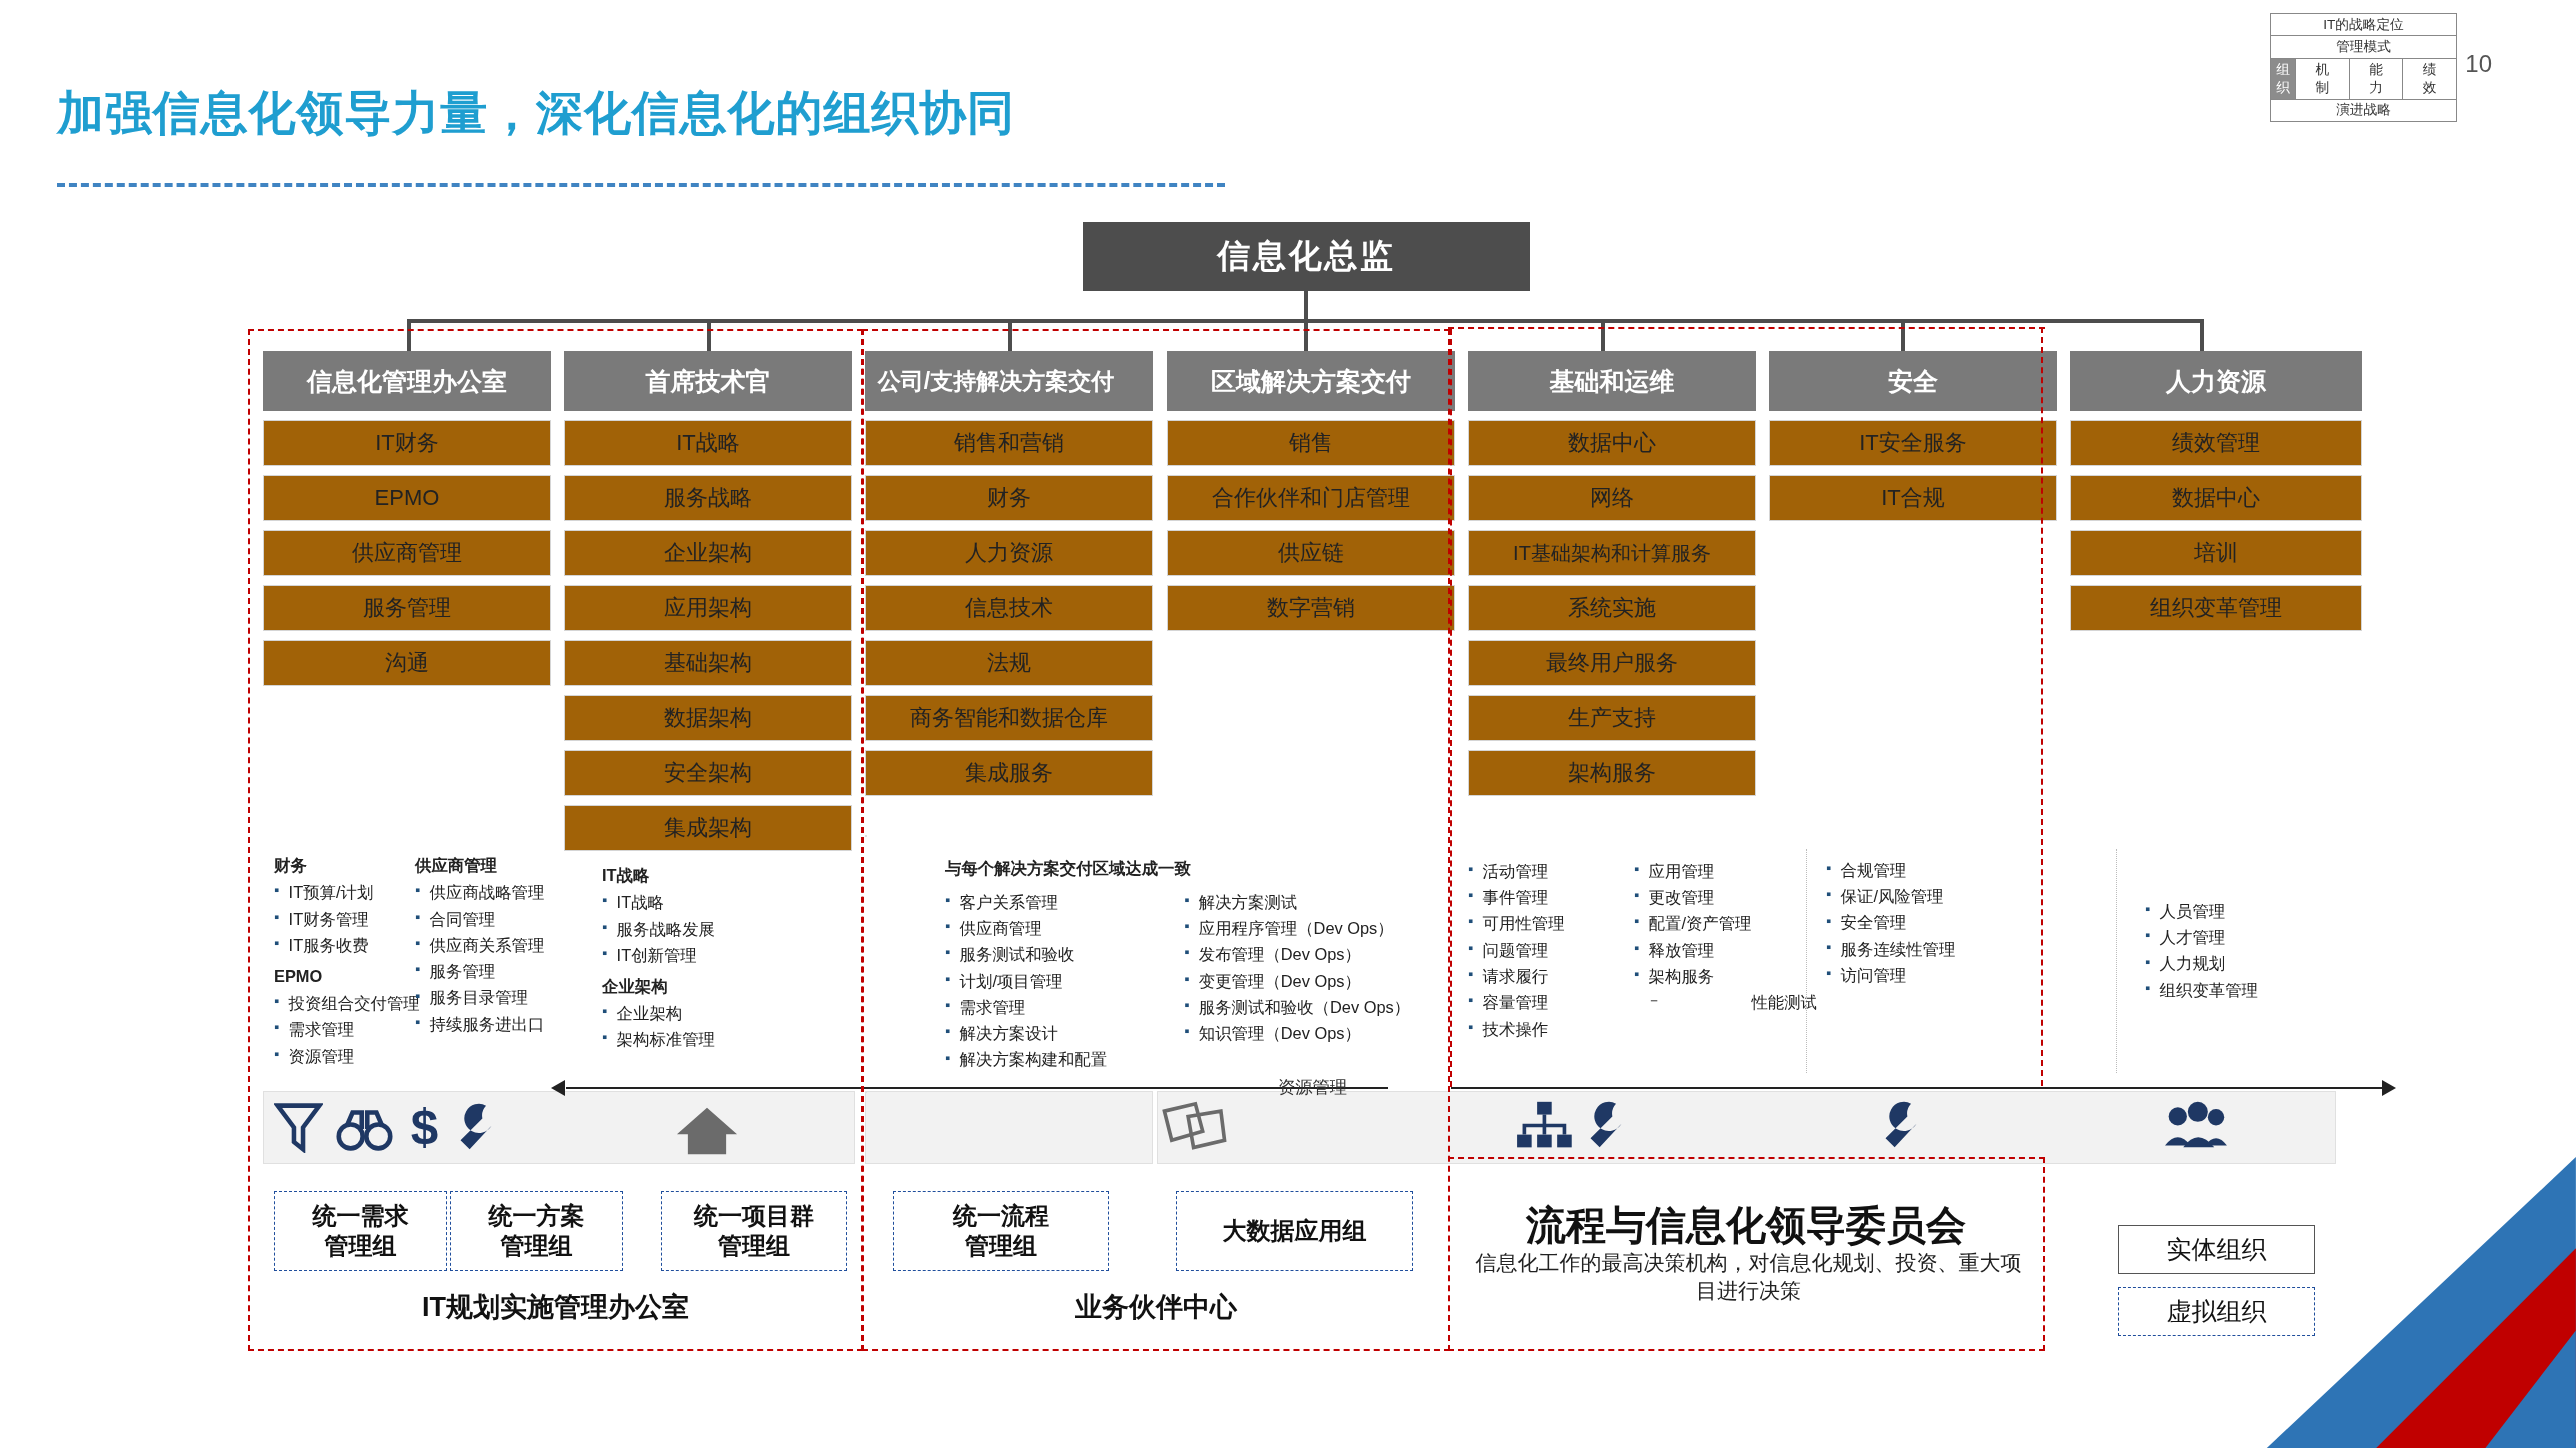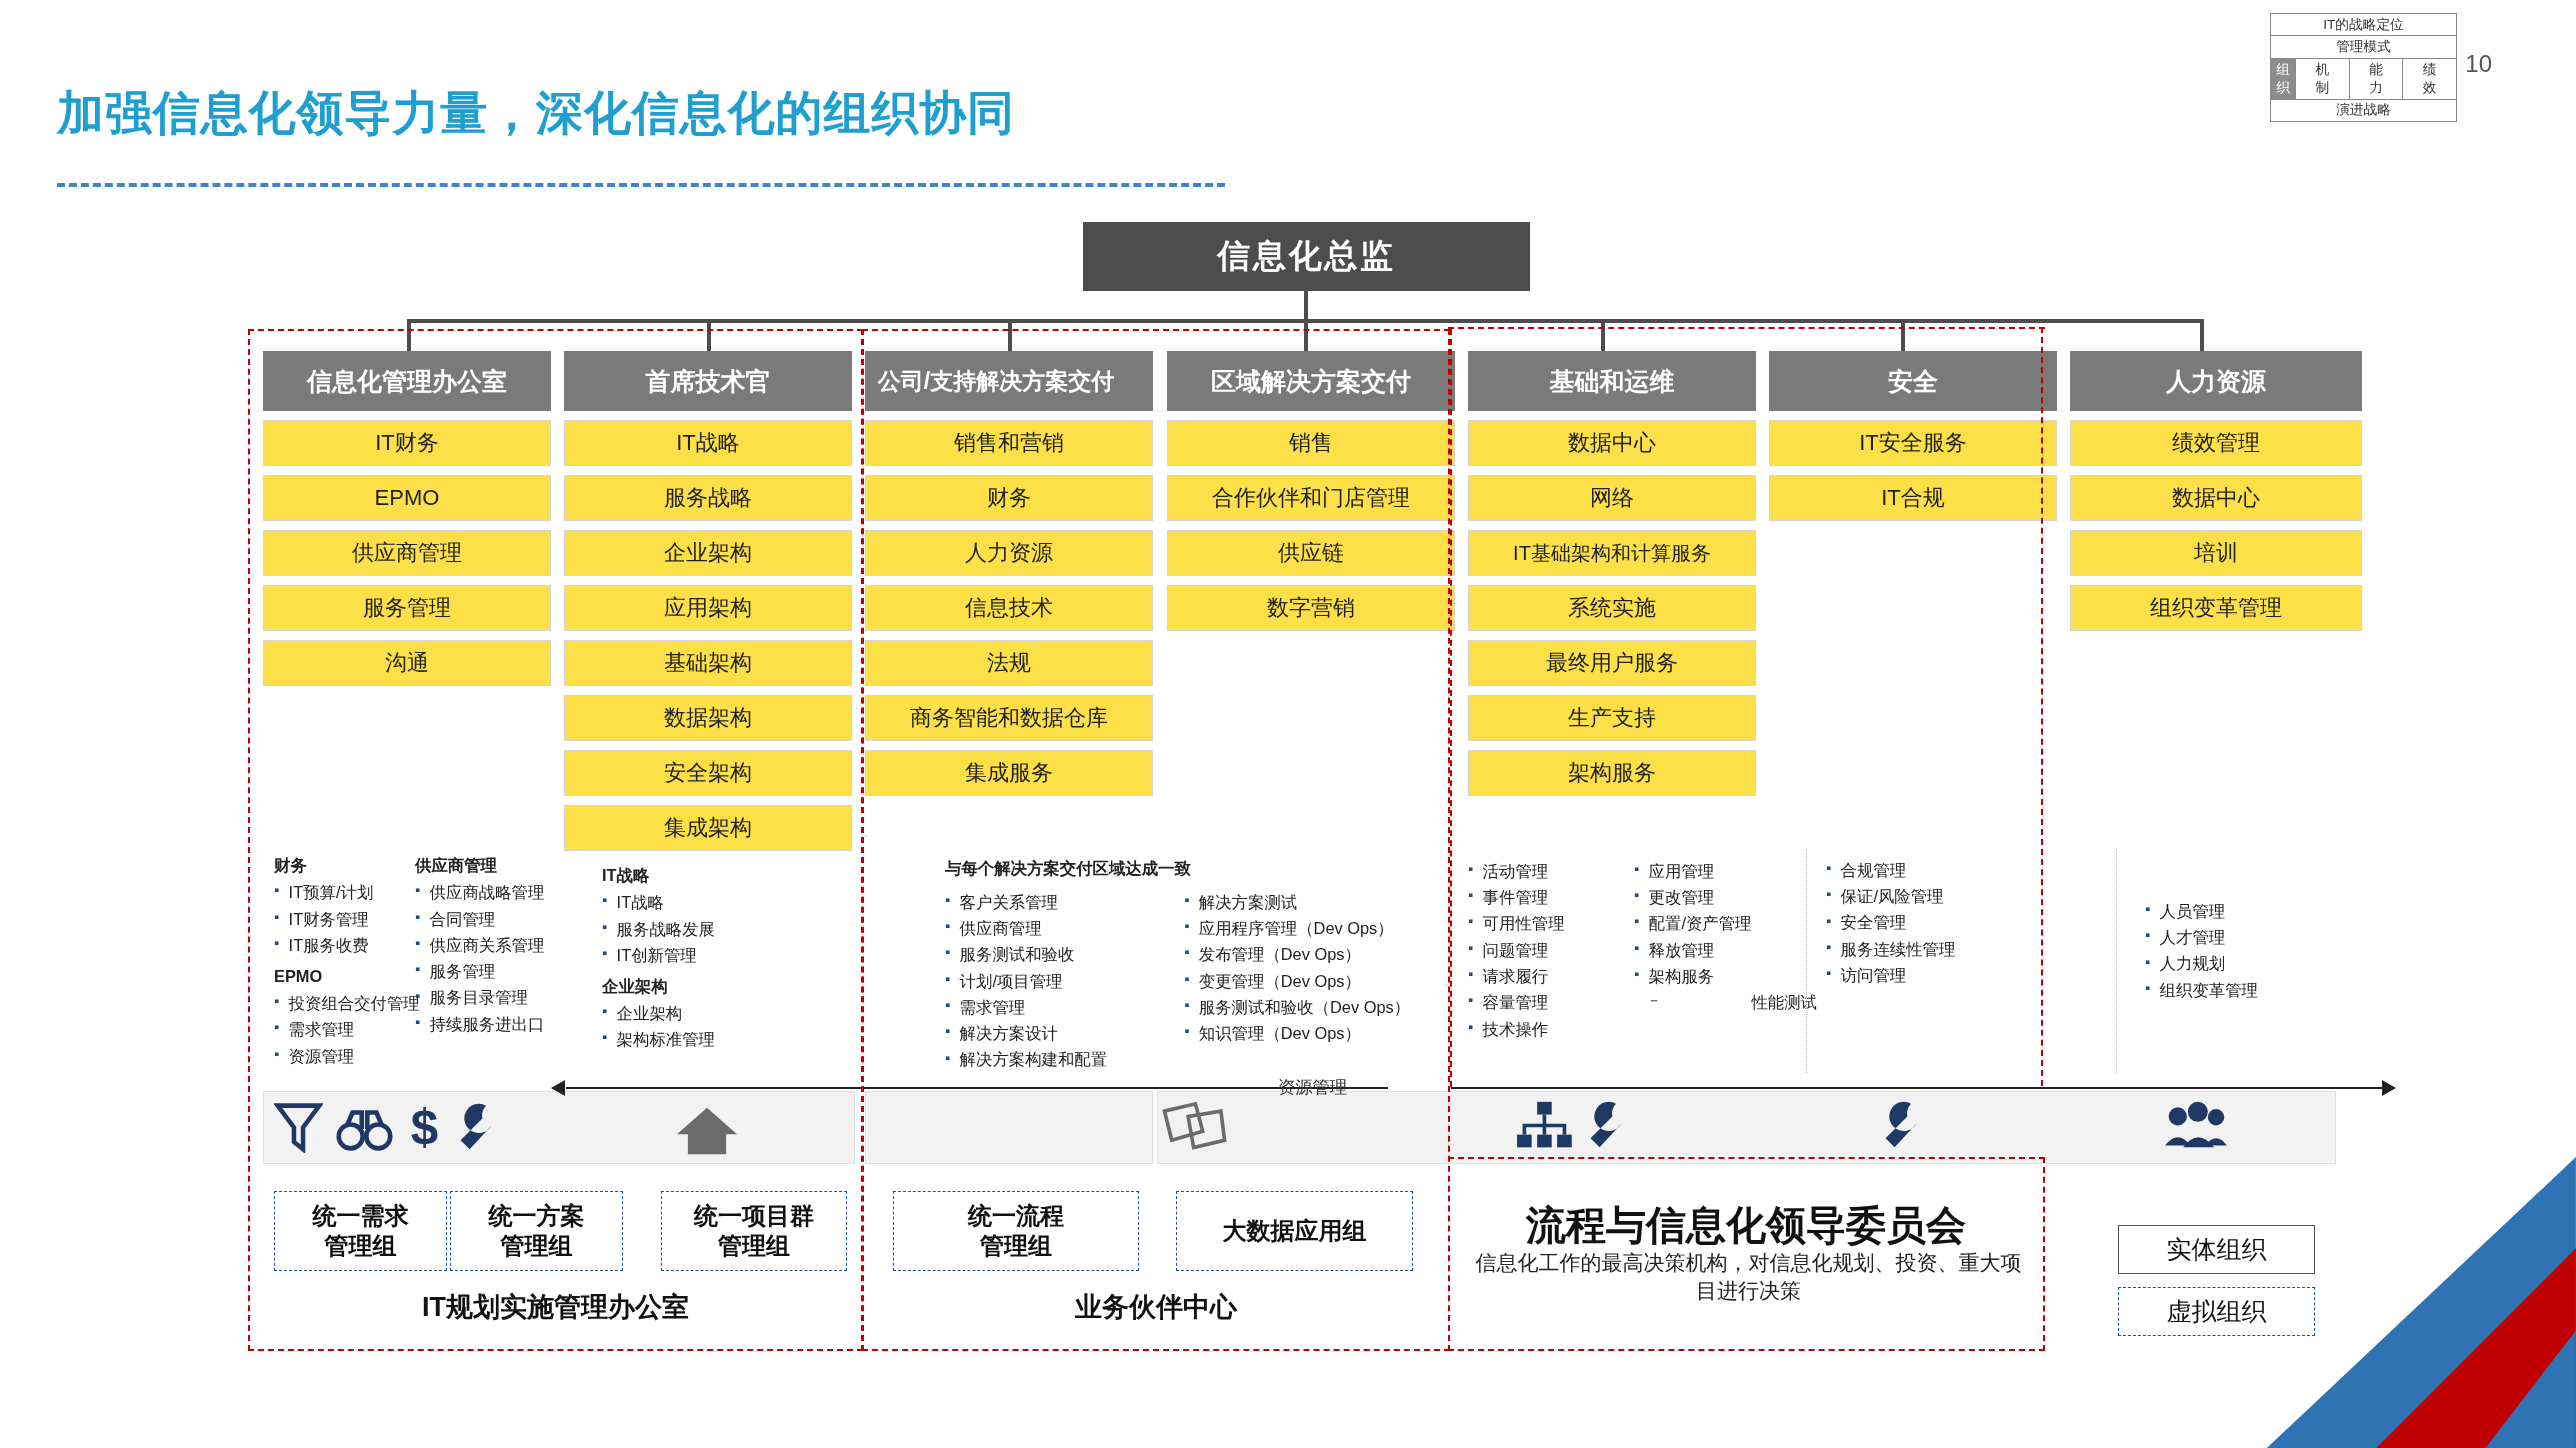--- a/index.html
+++ b/index.html
@@ -44,21 +44,21 @@
   
   .cols{position:absolute;left:263px;top:351px;width:2072px;}
   .col{position:absolute;top:0;width:288px;}
   .col-head{
     height:60px;background:#7a7a7a;color:#fff;font-size:25px;font-weight:700;
     display:flex;align-items:center;justify-content:center;text-align:center;
     line-height:1.15;padding:0 5.5px;box-sizing:border-box;
   }
   .col-head.two{font-size:23px;justify-content:flex-start;text-align:left;}
   .item{
-    margin-top:9px;height:46px;background:#fde047;border:0.9px solid #d5d5d5;
+    margin-top:9px;height:46px;background:#a16207;border:0.9px solid #d5d5d5;
     display:flex;align-items:center;justify-content:center;font-size:22px;color:#222;
     box-sizing:border-box;text-align:center;padding:0 3.7px;
   }
 
   
   .detail{position:absolute;font-size:16.4px;line-height:1.55;color:#222;}
   .detail b{font-size:16.4px;}
   .detail ul{list-style:none;margin:1.8px 0 5.5px 0;padding:0;}
   .detail li{position:relative;padding-left:14.6px;margin:0.9px 0;white-space:nowrap;}
   .detail li:before{content:"▪";position:absolute;left:0;top:-0.9px;color:#1f4e79;font-size:14.6px;}
@@ -424,21 +424,21 @@
   <div class="bgroup-box" style="left:442px;top:1191px;width:173px;height:80px;margin-left:8px;">
     <span style="white-space:pre-line;">统一方案
 管理组</span>
   </div>
   <div class="bgroup-box" style="left:661px;top:1191px;width:186px;height:80px;">
     <span style="white-space:pre-line;">统一项目群
 管理组</span>
   </div>
   <div class="bgroup-title" style="left:248px;top:1289px;width:615px;">IT规划实施管理办公室</div>
 
-  <div class="bgroup-box" style="left:893px;top:1191px;width:246px;height:80px;">
+  <div class="bgroup-box" style="left:893px;top:1191px;width:216px;height:80px;">
     <span style="white-space:pre-line;">统一流程
 管理组</span>
   </div>
   <div class="bgroup-box" style="left:1176px;top:1191px;width:237px;height:80px;">
     <span style="white-space:pre-line;">大数据应用组</span>
   </div>
   <div class="bgroup-title" style="left:862px;top:1289px;width:588px;">业务伙伴中心</div>
 
   <div class="committee-title" style="left:1451px;top:1198px;width:590px;">流程与信息化领导委员会</div>
   <div class="committee-sub" style="left:1470px;top:1249px;width:557px;">信息化工作的最高决策机构，对信息化规划、投资、重大项目进行决策</div>

